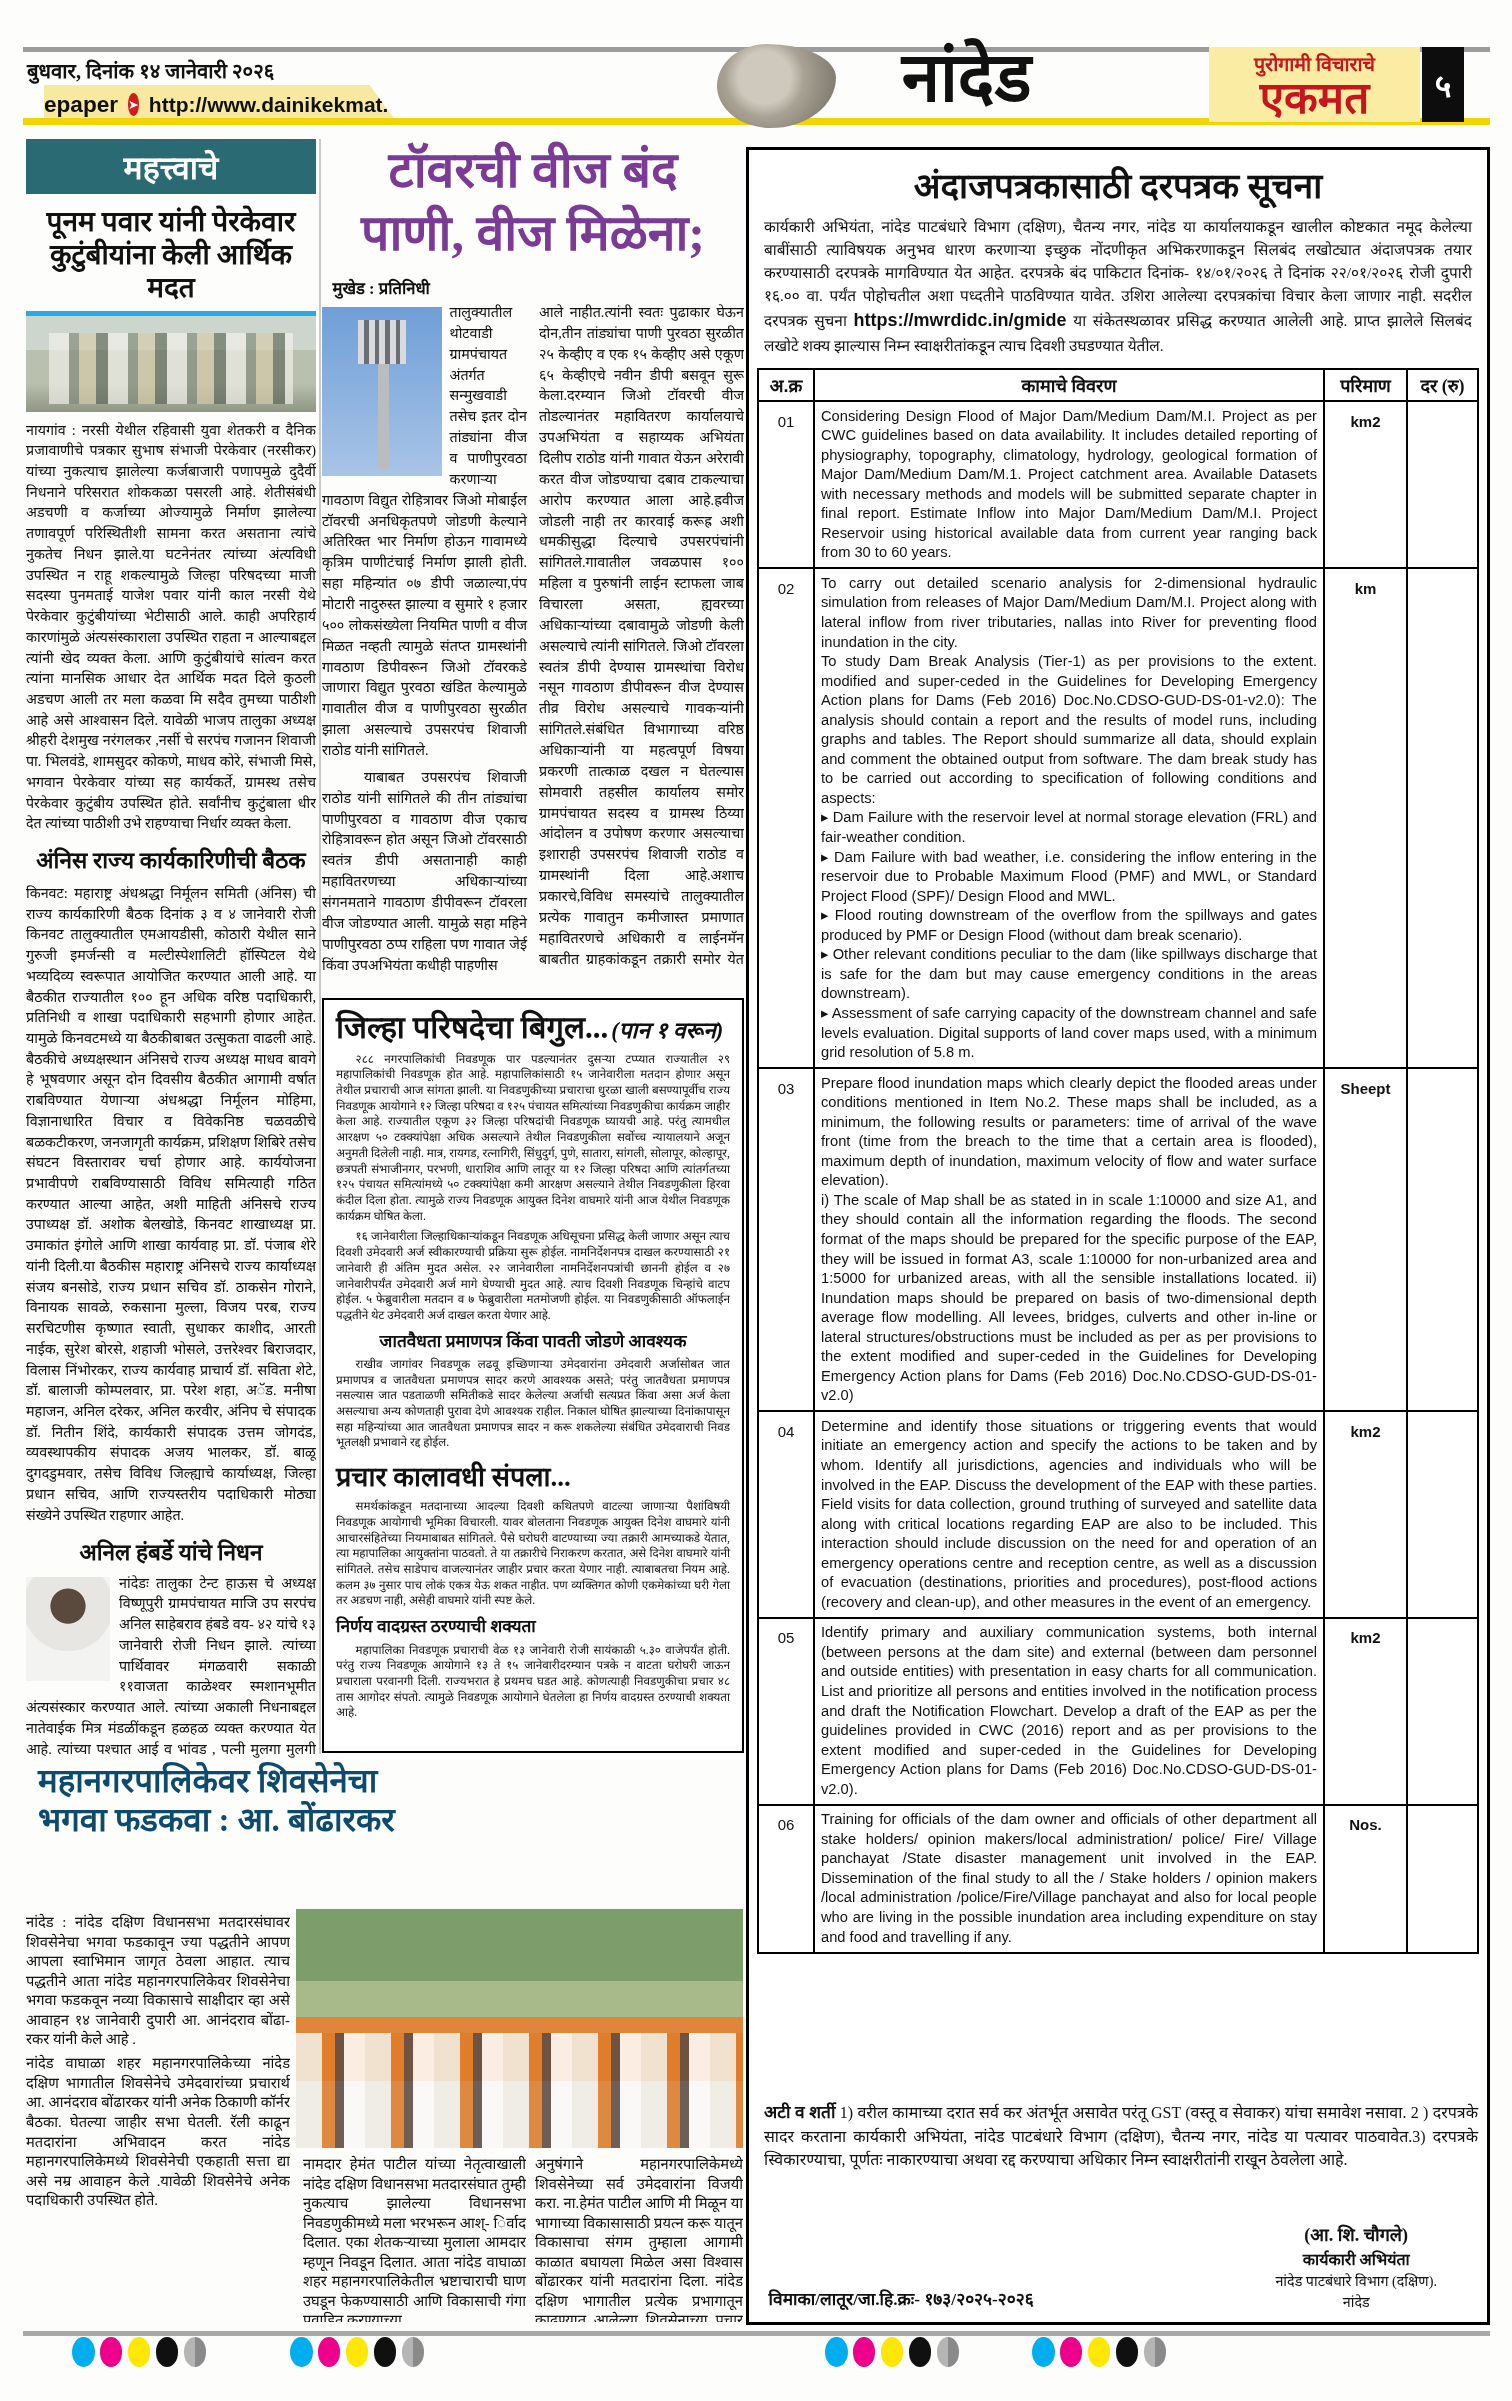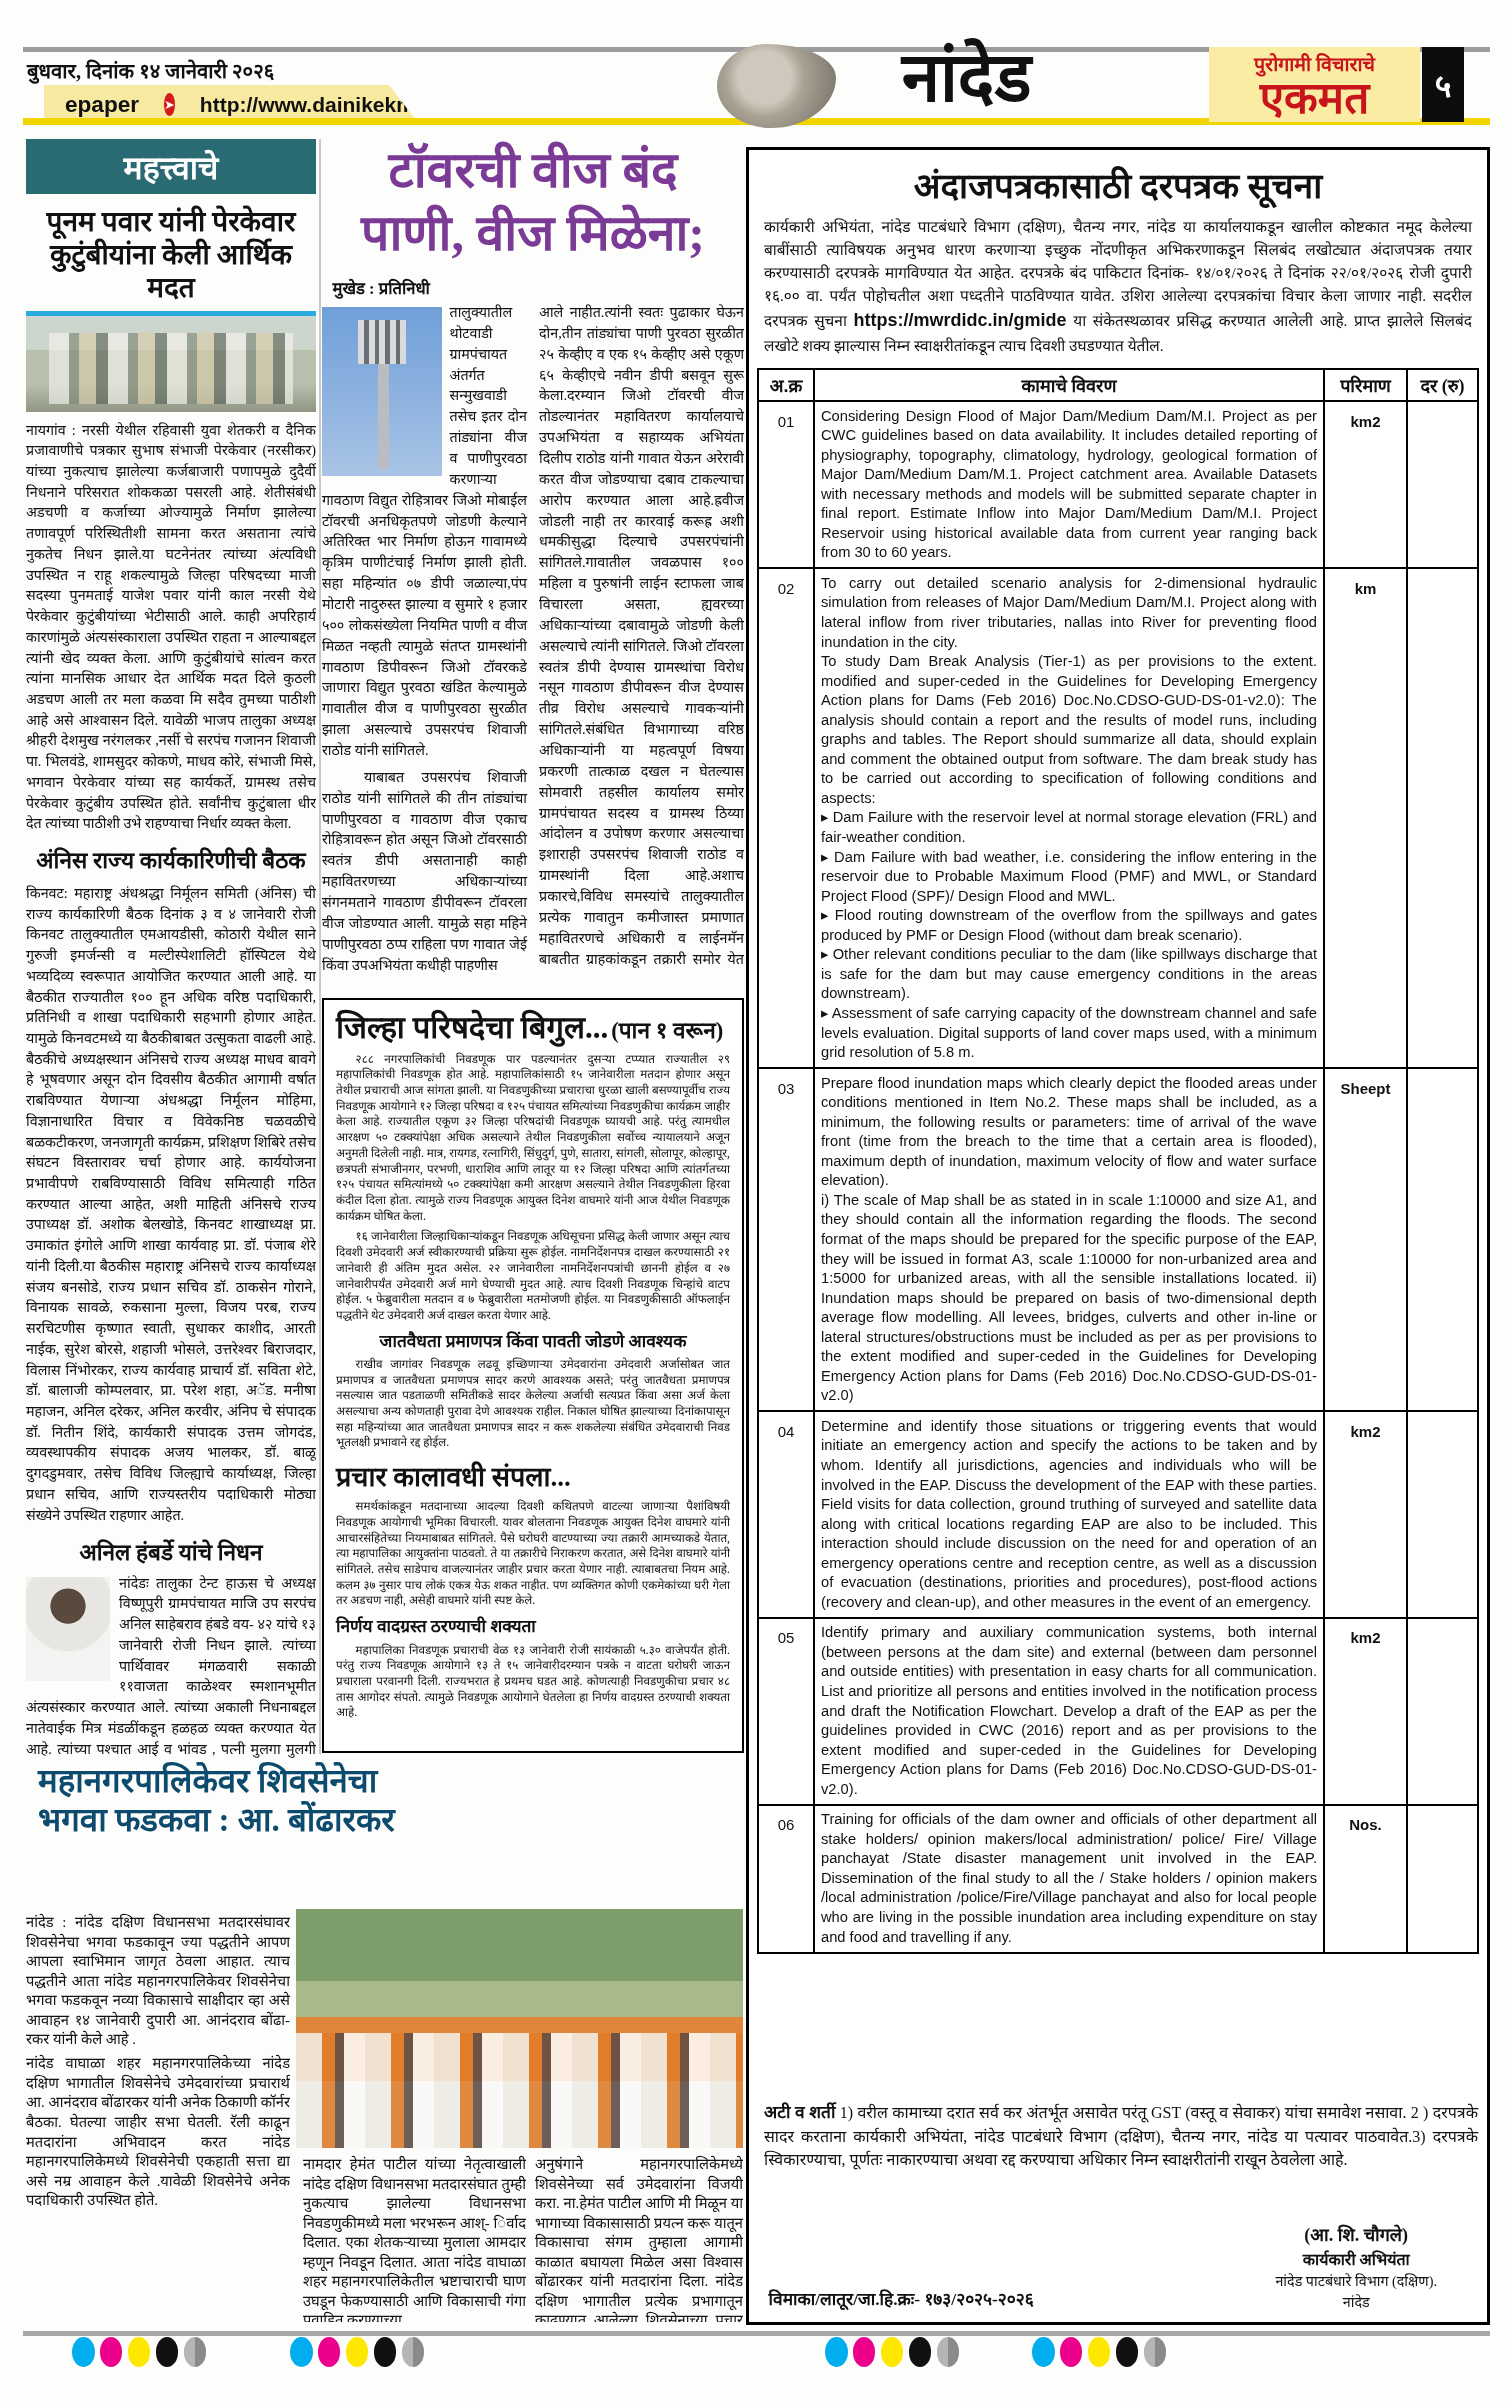--- a/index.html
+++ b/index.html
@@ -2,21 +2,21 @@
 <html style="font-size:12px"><head>
 <meta charset="utf-8">
 <style>
   html,body{margin:0;padding:0;background:#e8e8e8;}
   .page{position:relative;width:1512px;height:2401px;background:#fdfdfb;overflow:hidden;
         font-family:"Liberation Serif","DejaVu Serif",serif;color:#111;}
   
   .hdr-rule{position:absolute;left:22.6px;top:47px;width:1467px;height:5.3px;background:#9c9c9c;}
   .date{position:absolute;left:27px;top:56px;font-size:20.3px;font-weight:700;}
   .ribbon{position:absolute;left:44px;top:85px;width:354px;height:39px;background:#f8e9a1;
-          clip-path:polygon(0 0,92% 0,100% 100%,0 100%);display:flex;align-items:center;gap:25px;padding-left:21px;}
+          clip-path:polygon(0 0,92% 0,100% 100%,0 100%);display:flex;align-items:center;gap:10px;}
   .ribbon .lbl{font-size:22.6px;font-weight:700;font-family:"Liberation Sans",sans-serif;}
   .epicon{width:22.6px;height:22.6px;border-radius:50%;background:#d21c1c;color:#fff;display:flex;
           align-items:center;justify-content:center;font-size:12.8px;font-family:"DejaVu Sans",sans-serif;}
   .ribbon .url{font-size:21px;font-weight:700;font-family:"Liberation Sans",sans-serif;}
   .hdr-yellow{position:absolute;left:22.6px;top:118px;width:1467px;height:6.8px;background:#f2d400;}
   .map{position:absolute;left:717px;top:44px;width:119px;height:84px;
        background:radial-gradient(circle at 40% 40%,#cfc9bd 0 30%,#a9a294 45%,#8d877c 70%,#6f6a60 100%);
        border-radius:42% 58% 55% 45%/50% 40% 60% 50%;}
   .city{position:absolute;left:842px;top:42px;width:249px;text-align:center;font-size:69px;font-weight:900;line-height:1.05;}
   .brandbox{position:absolute;left:1209px;top:47px;width:211px;height:75px;background:#fbeca4;text-align:center;}
@@ -43,21 +43,21 @@
   .byline{font-size:16.6px;font-weight:700;margin:12px 0 3px 10.5px;}
   .twocol{column-count:2;column-gap:12px;height:678px;column-fill:auto;overflow:hidden;font-size:14.3px;line-height:1.46;text-align:justify;}
   .tower{float:left;width:120px;height:169px;margin:4.5px 7.5px 4.5px 0;background:linear-gradient(180deg,#6f9fd8,#a9c4e6);position:relative;}
   .tower:before{content:"";position:absolute;left:47%;top:10%;width:9%;height:86%;background:#b9bdc2;}
   .tower:after{content:"";position:absolute;left:30%;top:8%;width:40%;height:26%;
           background:repeating-linear-gradient(90deg,#d8dadd 0 6px,#6a6f75 6px 10.5px);}
   
   .boxart{position:absolute;left:322px;top:998px;width:422px;height:755px;border:2.3px solid #000;
           padding:4.5px 12px;box-sizing:border-box;overflow:hidden;background:#fff;}
   .boxart .bt{font-size:31px;font-weight:900;}
-  .boxart .bts{font-size:22.6px;font-weight:800;}
+  .boxart .bts{font-size:22.6px;font-weight:800;font-style:italic;}
   .boxart p{font-size:11.7px;line-height:1.34;text-align:justify;margin:5.3px 0;text-indent:19.6px;}
   .boxart .bs1{font-size:17.3px;font-weight:800;text-align:center;margin:4.5px 0 1.5px;}
   .boxart .bs2{font-size:27px;font-weight:900;margin:6px 0 1.5px;}
   .boxart .bs3{font-size:17.3px;font-weight:800;margin:4.5px 0 1.5px;}
   
   .tender{position:absolute;left:746px;top:147px;width:744px;height:2178px;border:3px solid #000;
           box-sizing:border-box;background:#fff;}
   .tender .tt{font-size:35px;font-weight:900;text-align:center;margin:10.5px 0 7.5px;}
   .tender .intro{font-size:15.4px;line-height:1.5;text-align:justify;margin:0 15px;}
   .tender .intro .url{font-family:"Liberation Sans",sans-serif;font-weight:700;font-size:18px;}

